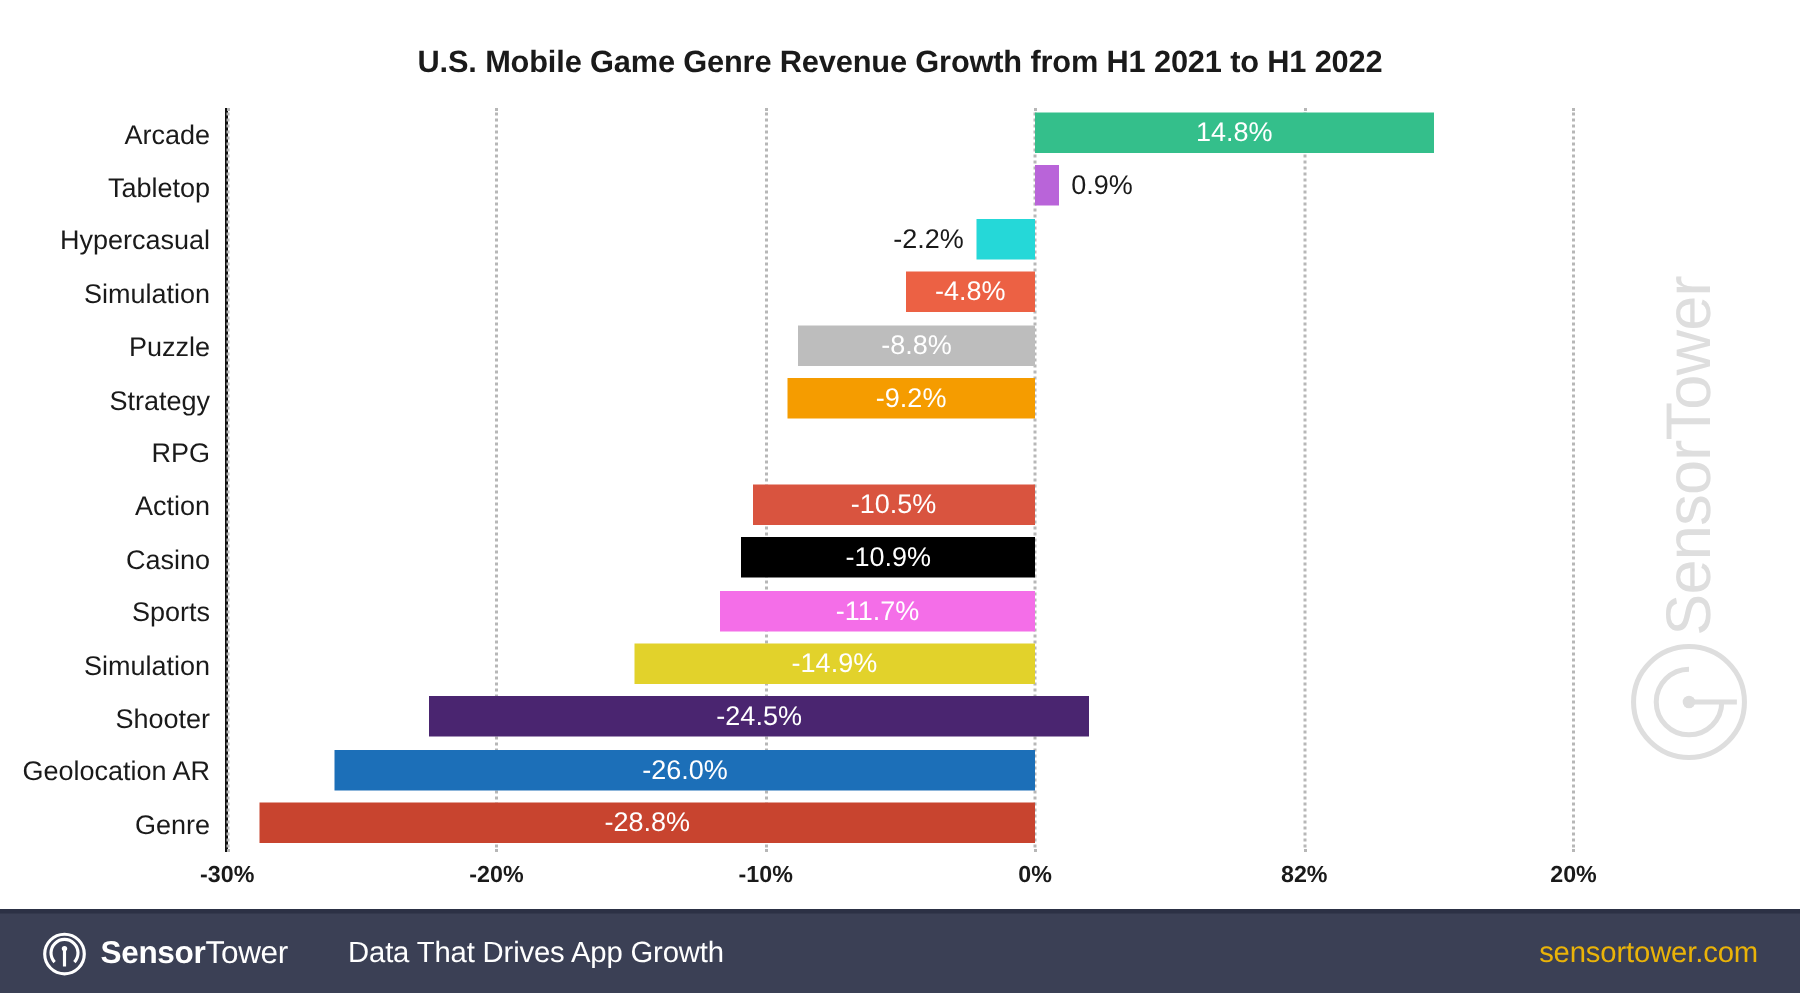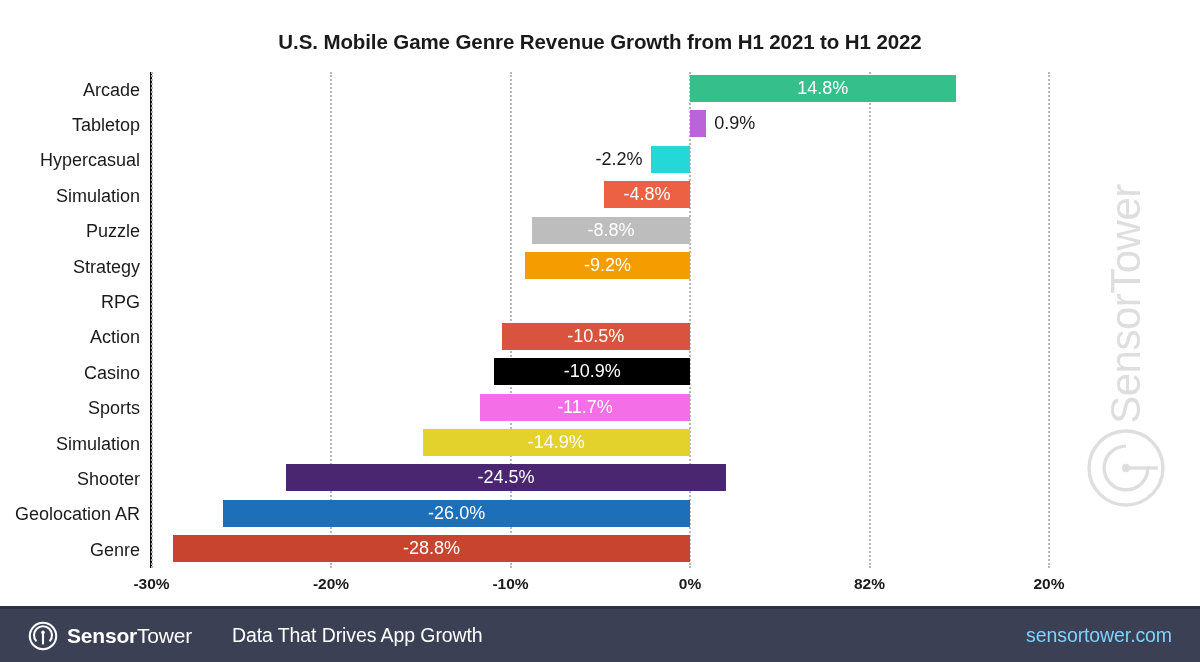--- a/index.html
+++ b/index.html
@@ -171,21 +171,21 @@
   #footer-tagline {
     margin-left: 40px;
     font-size: 19.5px;
     color: #ffffff;
     letter-spacing: -0.1px;
   }
   #footer-url {
     position: absolute;
     right: 28px;
     font-size: 19.5px;
-    color: #7dd3fc;
+    color: #eab308;
     letter-spacing: -0.1px;
   }
 </style>
 </head>
 <body>
 
 <div id="page">
 
   <div id="chart-title">U.S. Mobile Game Genre Revenue Growth from H1 2021 to H1 2022</div>
 

